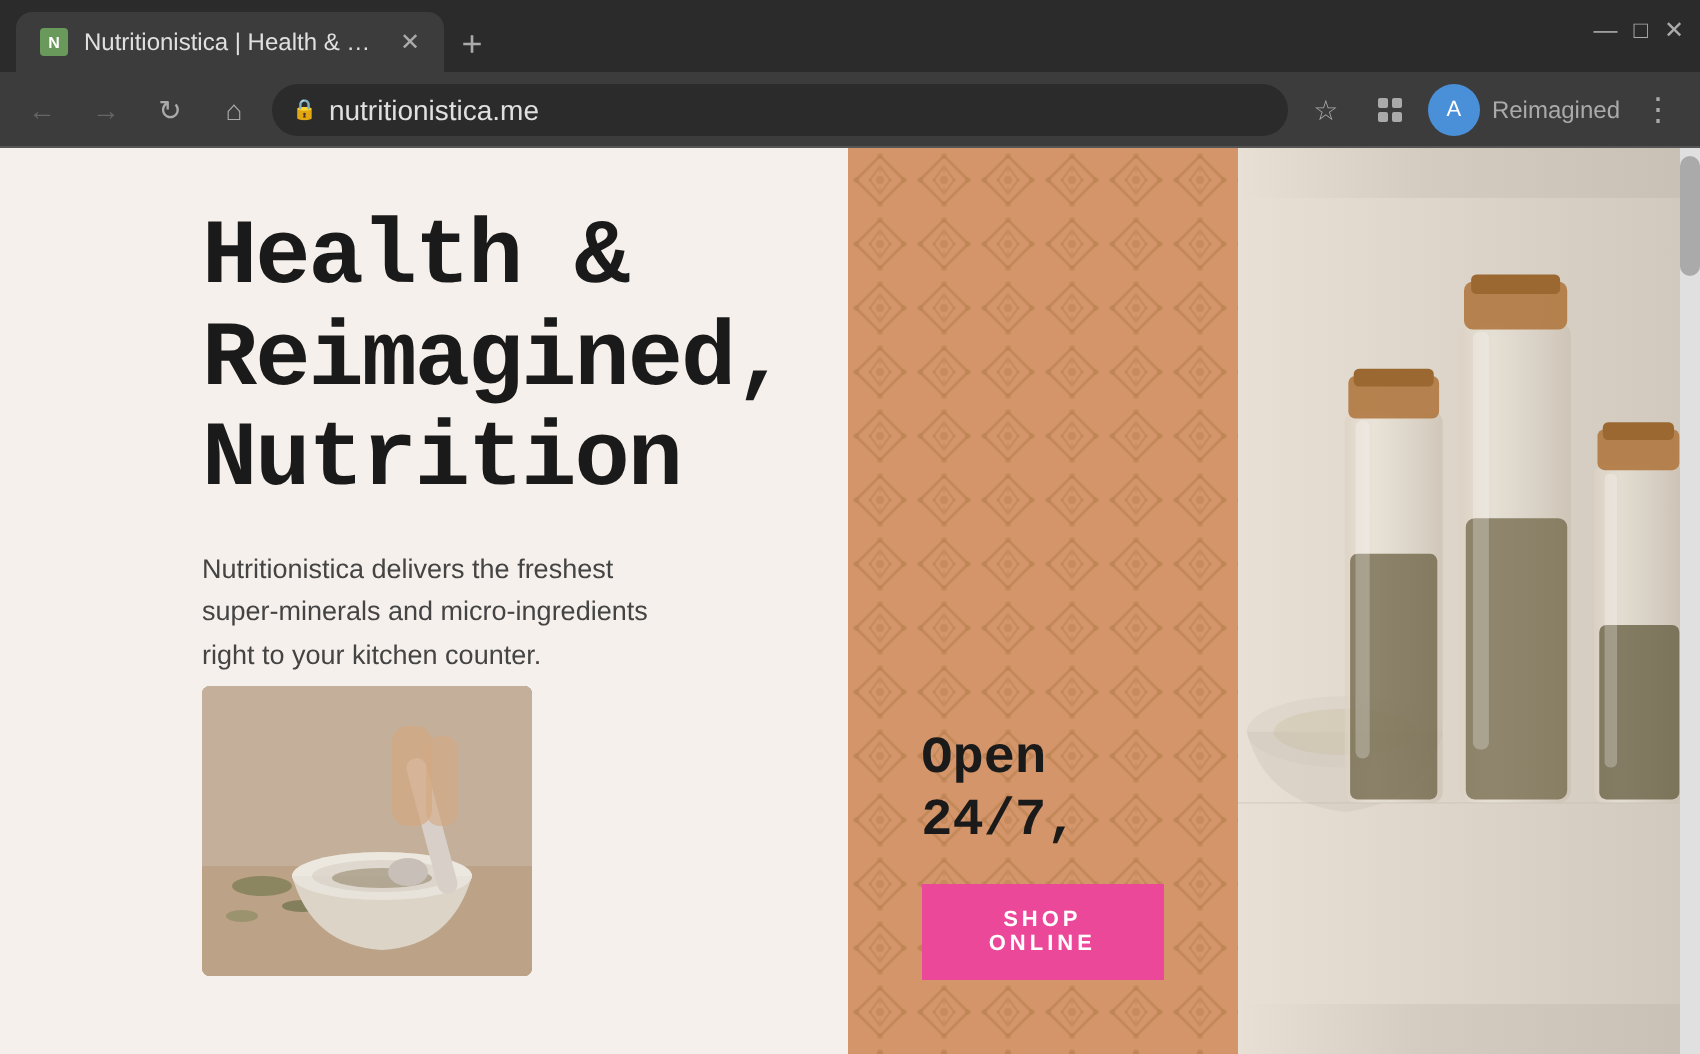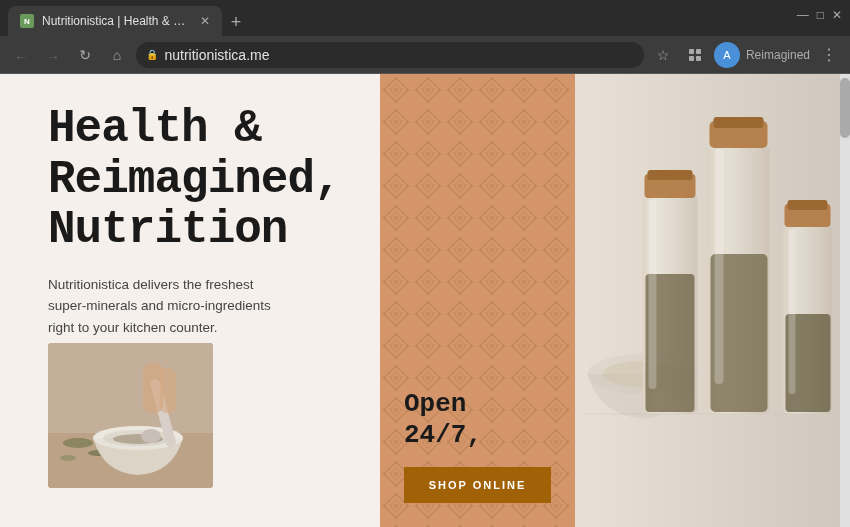--- a/index.html
+++ b/index.html
@@ -201,21 +201,21 @@
       width: 10px;
       height: 60px;
       background: #aaa;
       border-radius: 5px;
       margin-top: 4px;
     }
 
     
     .content-left {
       flex: 0 0 380px;
-      padding: 30px 30px 20px 48px;
+      padding: 30px 30px 20px 101px;
       position: relative;
       z-index: 2;
     }
 
     .hero-title {
       font-family: 'Courier New', Courier, monospace;
       font-size: 46px;
       font-weight: 700;
       line-height: 1.1;
       color: #1a1a1a;
@@ -258,36 +258,36 @@
     
     .center-panel {
       flex: 0 0 195px;
       background: #d4956a;
       position: relative;
       z-index: 1;
       overflow: hidden;
       display: flex;
       flex-direction: column;
       justify-content: flex-end;
-      padding: 24px;
+      padding: 37px;
     }
 
     .open-text {
       font-family: 'Courier New', Courier, monospace;
       font-size: 26px;
       font-weight: 700;
       color: #1a1a1a;
       line-height: 1.2;
       margin-bottom: 16px;
       position: relative;
       z-index: 2;
     }
 
     .shop-btn {
-      background: #a16207;
+      background: #ec4899;
       color: white;
       font-size: 11px;
       font-weight: 700;
       letter-spacing: 2px;
       padding: 12px 20px;
       cursor: pointer;
       display: inline-block;
       text-align: center;
       position: relative;
       z-index: 2;

